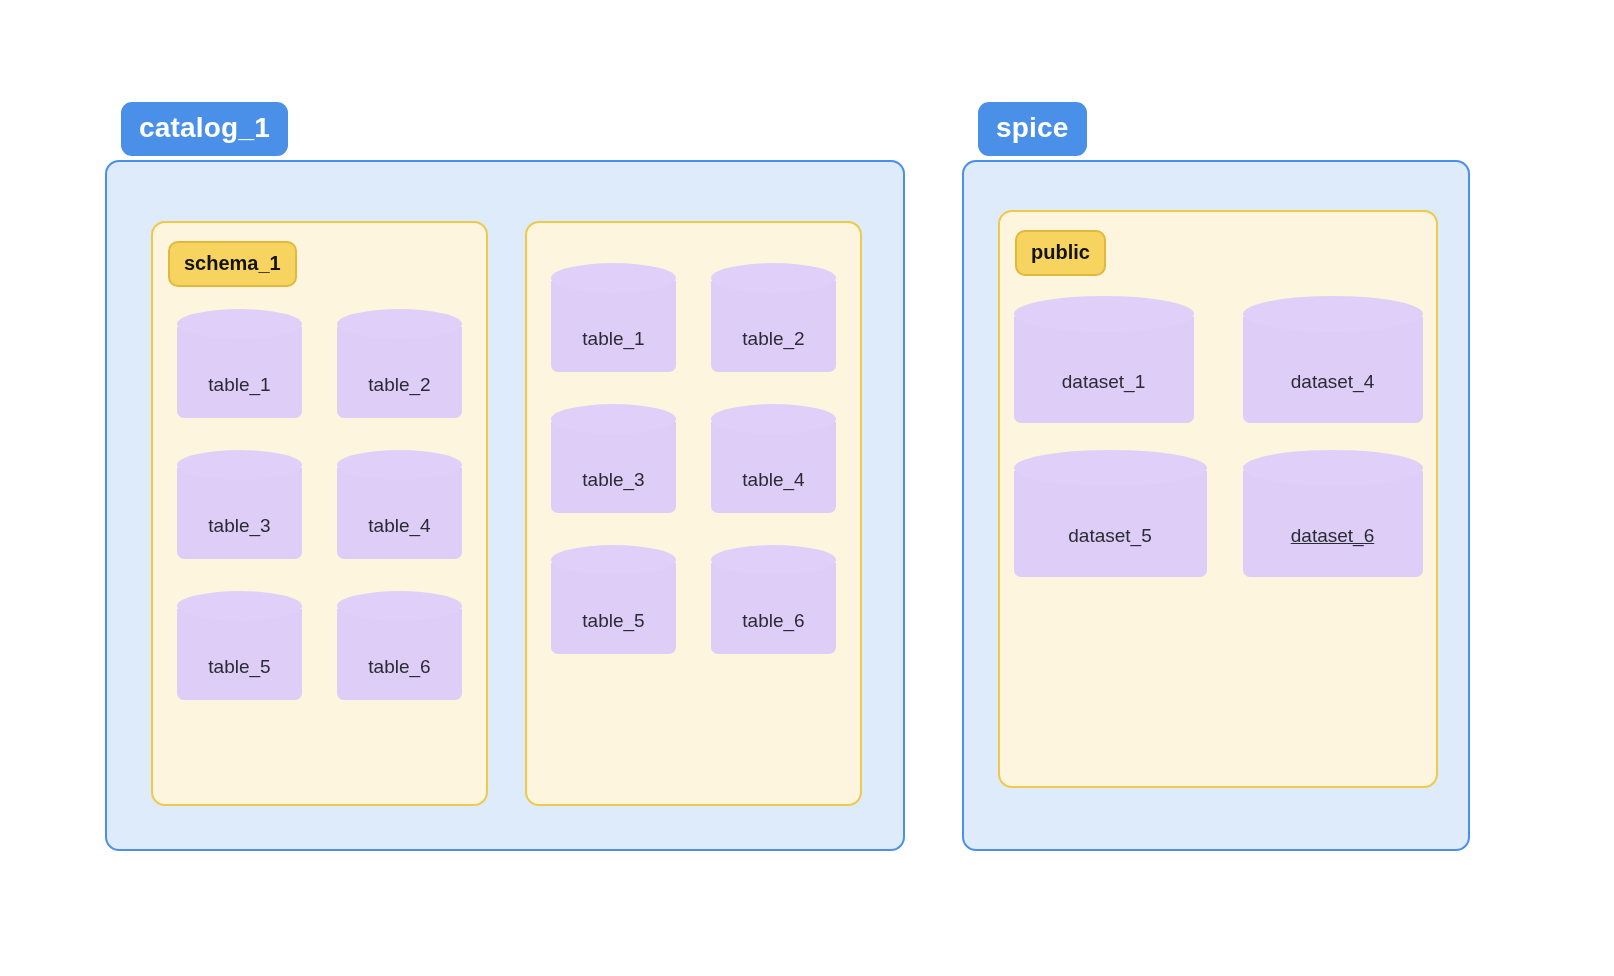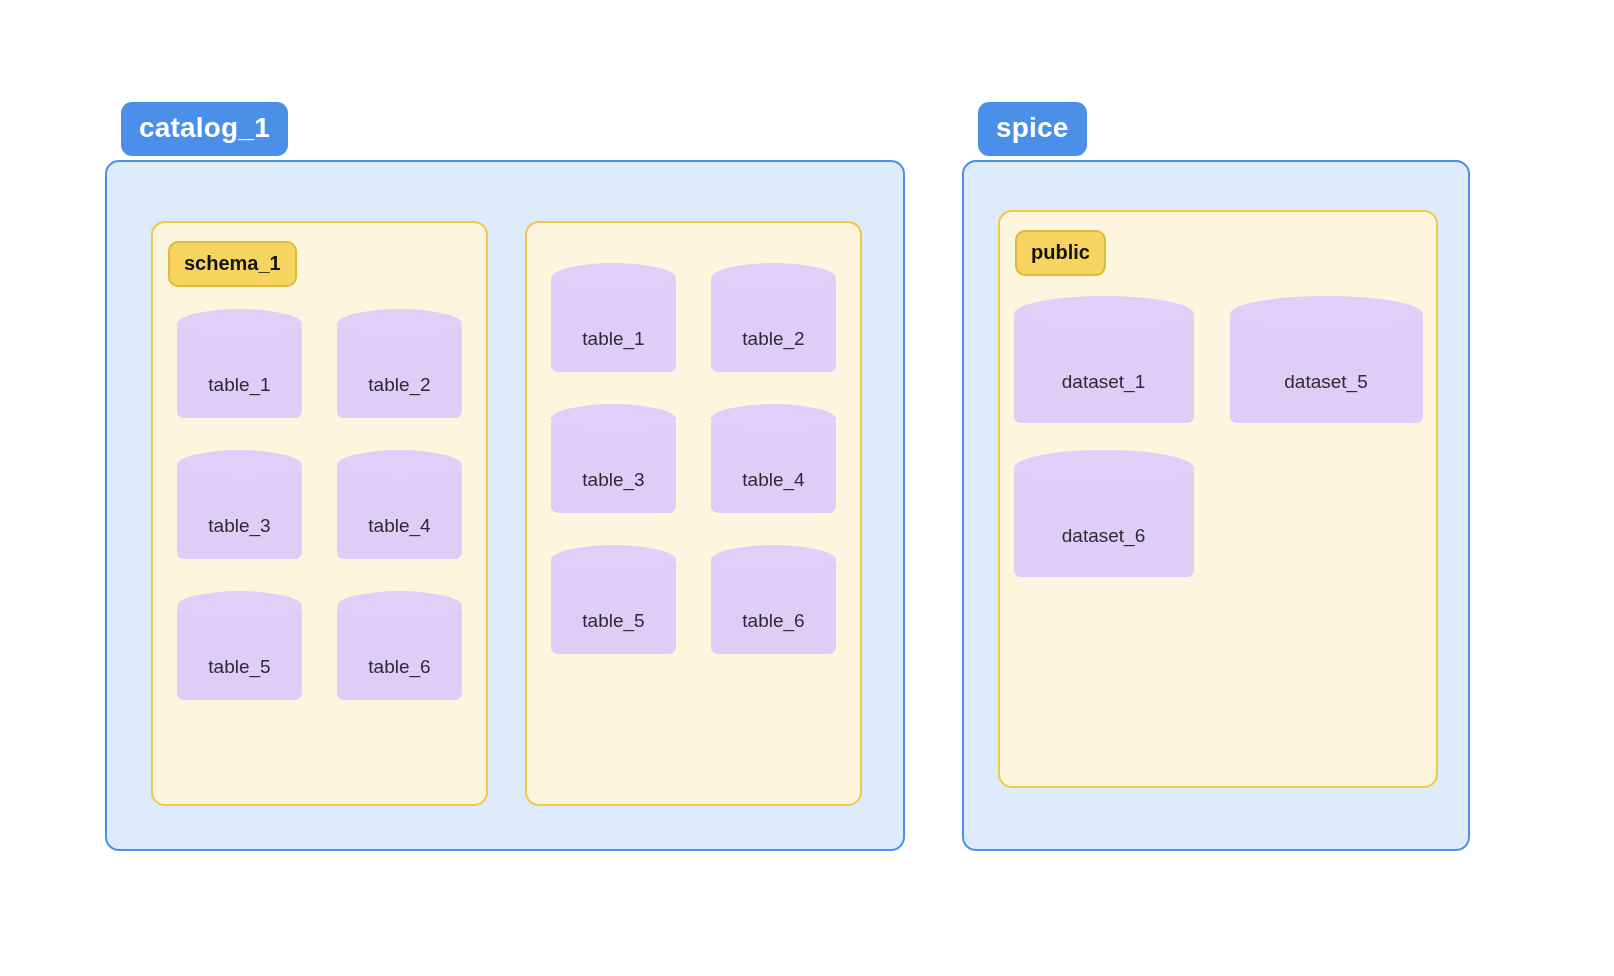--- a/index.html
+++ b/index.html
@@ -214,33 +214,38 @@
       <div class="schema" style="width:440px; height:578px;">
         <div class="schema-badge">public</div>
         <div class="cyl-grid" style="margin-top:20px; gap:27px 36px;">
 
           <div class="cylinder" style="width:180px;height:127px;">
             <div class="cyl-body" style="top:21px;height:106px;"></div>
             <div class="cyl-top" style="height:36px;"></div>
             <div class="cyl-label" style="top:76px;">dataset_1</div>
           </div>
 
+          <div class="cylinder" style="width:180px;height:127px;">
+            <div class="cyl-body" style="top:21px;height:106px;"></div>
+            <div class="cyl-top" style="height:36px;"></div>
+            <div class="cyl-label" style="top:76px;">dataset_4</div>
+          </div>
 
 
           <div class="cylinder" style="width:180px;height:127px;padding-left:13px;">
             <div class="cyl-body" style="top:21px;height:106px;"></div>
             <div class="cyl-top" style="height:36px;"></div>
             <div class="cyl-label" style="top:76px;">dataset_5</div>
           </div>
 
 
           <div class="cylinder" style="width:180px;height:127px;">
             <div class="cyl-body" style="top:21px;height:106px;"></div>
             <div class="cyl-top" style="height:36px;"></div>
-            <div class="cyl-label" style="top:76px;">dataset_6</div>
+            <div class="cyl-label" style="top:76px;text-decoration:underline;">dataset_6</div>
           </div>
 
         </div>
       </div>
 
     </div>
   </div>
 </div>
 
 </body></html>

